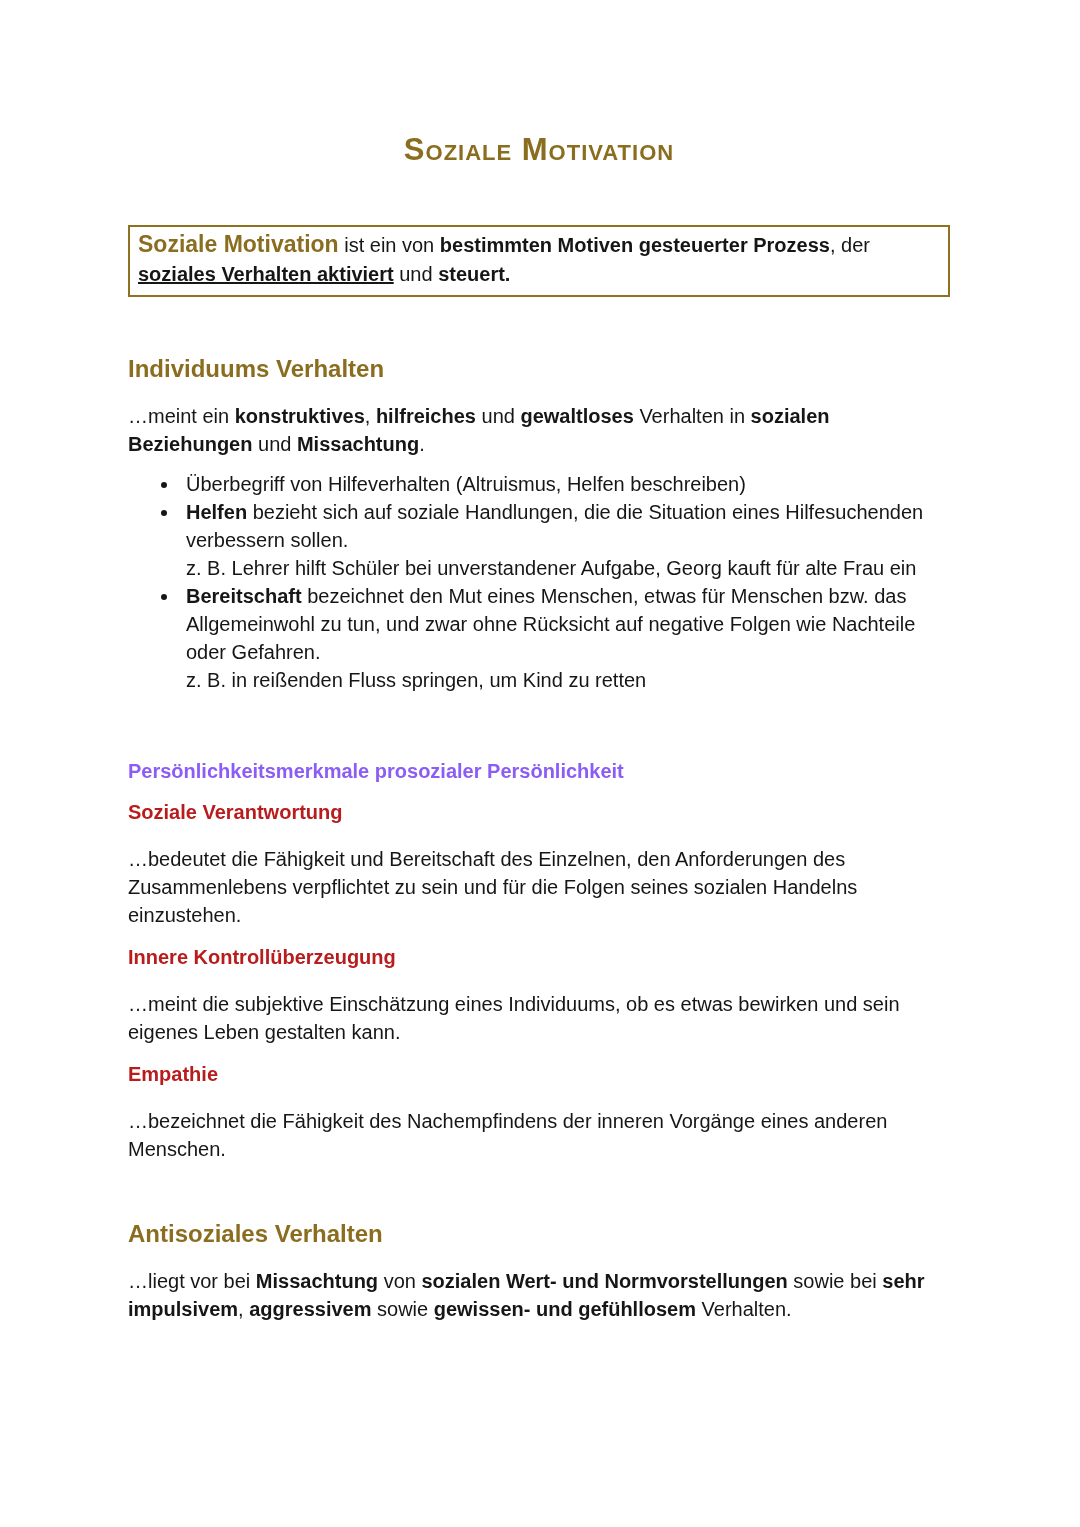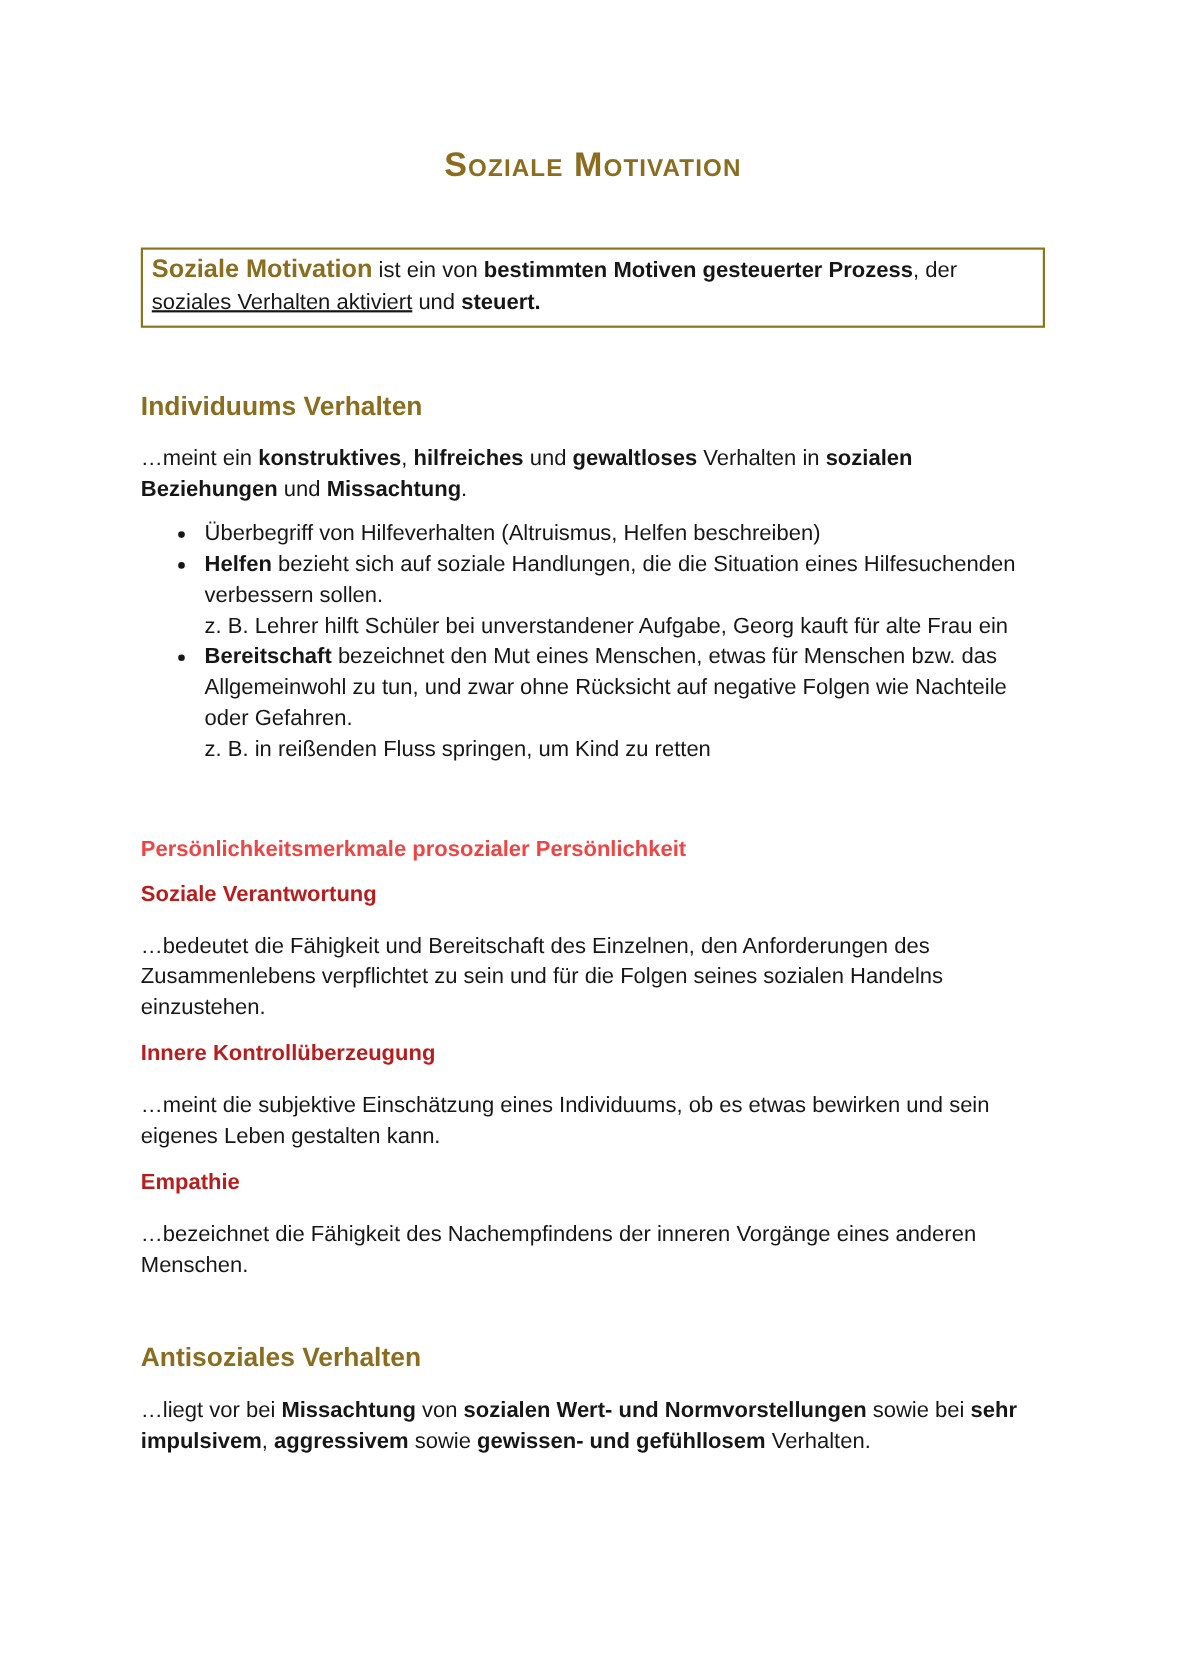--- a/index.html
+++ b/index.html
@@ -28,42 +28,42 @@
   }
   .def-box {
     margin-top: 57px;
     border: 2px solid #8f7220;
     padding: 3px 8px 6px 8px;
     font-size: 20px;
     line-height: 29px;
   }
   .def-term { color: #8a6d1f; font-weight: bold; font-size: 23px; }
   .b { font-weight: bold; text-align: center; }
-  .bu { font-weight: normal; text-decoration: underline; }
+  .bu { font-weight: bold; text-decoration: underline; }
   .h1 {
     margin: 57px 0 0 0;
     font-size: 24px;
     line-height: 30px;
     font-weight: bold;
     color: #8a6d1f;
   }
   .h1.antisozial { margin-top: 56px; }
   .intro { margin: 18px 0 0 0; }
   ul.bullets {
     margin: 12px 0 0 0;
     padding-left: 52px;
   }
   ul.bullets li { padding-left: 6px; margin: 0; }
   .example { margin: 0; }
   .h2 {
     margin: 64px 0 0 0;
     font-size: 20px;
     line-height: 26px;
     font-weight: bold;
-    color: #ef4444;
+    color: #8b5cf6;
   }
   .h3 {
     margin: 15px 0 0 0;
     font-size: 20px;
     line-height: 26px;
     font-weight: bold;
     color: #b91c1c;
   }
   .sub-p { margin: 20px 0 0 0; }
 </style>

